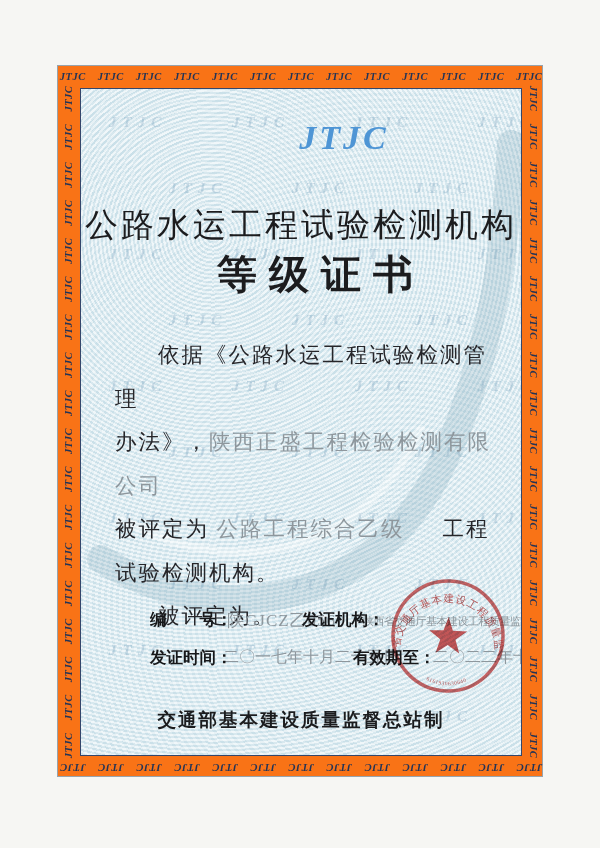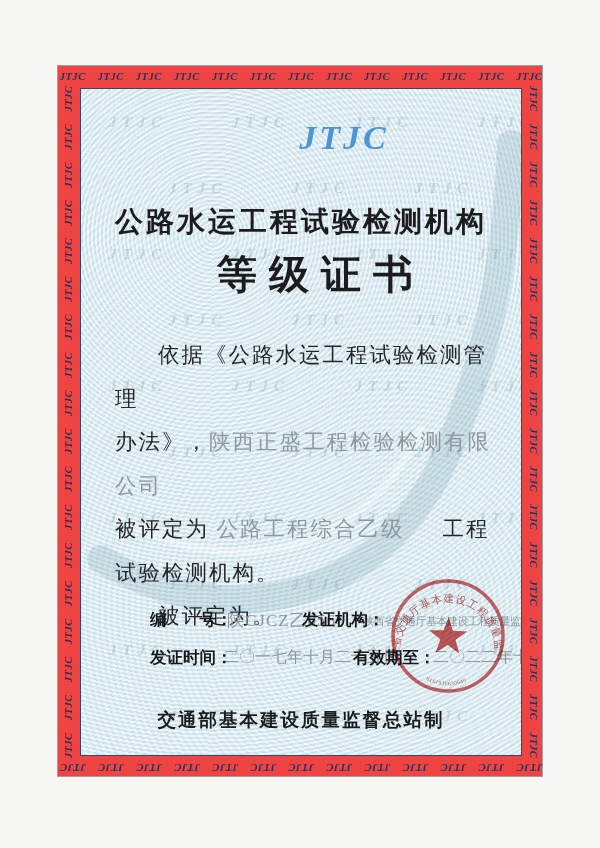--- a/index.html
+++ b/index.html
@@ -5,21 +5,21 @@
   * { margin:0; padding:0; box-sizing:border-box; }
   html,body { width:600px; height:848px; }
   body {
     background:#f6f6f3;
     font-family:"Liberation Serif","DejaVu Serif",serif;
     position:relative; overflow:hidden;
   }
   
   .certificate {
     position:absolute; left:57px; top:65px; width:486px; height:712px;
-    background:#ef4444; border:1px solid #97a3ac;
+    background:#f97316; border:1px solid #97a3ac;
   }
   
   .band {
     position:absolute; height:22px; line-height:22px;
     font-family:"Liberation Serif",serif; font-weight:bold; font-style:italic;
     font-size:10.5px; color:#233457; letter-spacing:0.5px; word-spacing:9px;
     white-space:nowrap; overflow:hidden; text-align:center;
   }
   .band-top    { left:0; top:0; width:486px; }
   .band-bottom { left:0; top:690px; width:486px; transform:rotate(180deg); }
@@ -47,21 +47,21 @@
   
   .swoosh { position:absolute; left:0; top:0; pointer-events:none; }
   
   .logo {
     position:absolute; top:30px; left:0; width:100%;
     text-align:center; font-size:34px; font-weight:bold; font-style:italic;
     letter-spacing:3px; color:#4e95d5;margin-left:43px;
   }
   .title1 {
     position:absolute; top:114px; left:0; width:100%;
-    text-align:center; font-size:28px; font-weight:bold;
+    text-align:center; font-size:33px; font-weight:normal;
     letter-spacing:3px; color:#1c1c1e;
   }
   .title2 {
     position:absolute; top:158px; left:0; width:100%;
     text-align:center; font-size:40px; font-weight:bold;
     letter-spacing:12px; color:#1c1c1e;padding-left:40px;
   }
   .bodytext {
     position:absolute; top:245px; left:34px; right:24px;
     font-size:21.5px; line-height:43.5px; color:#26262a;

